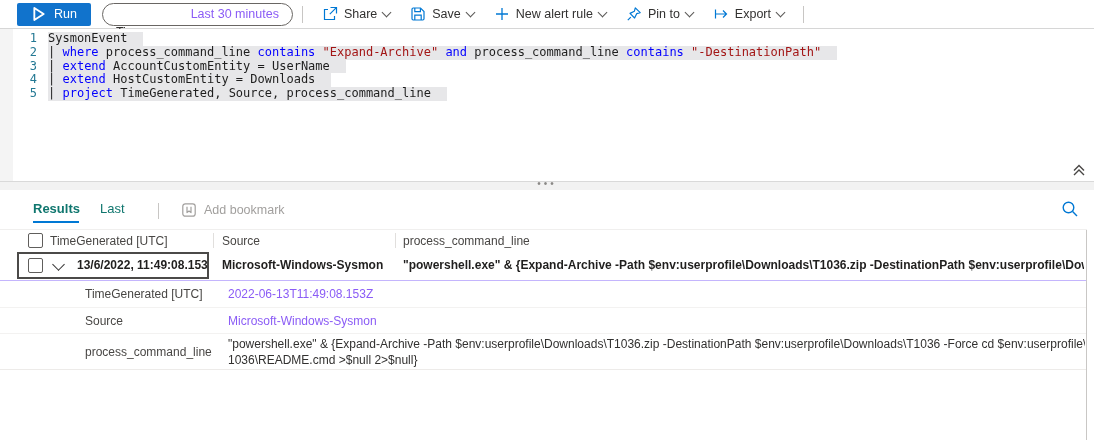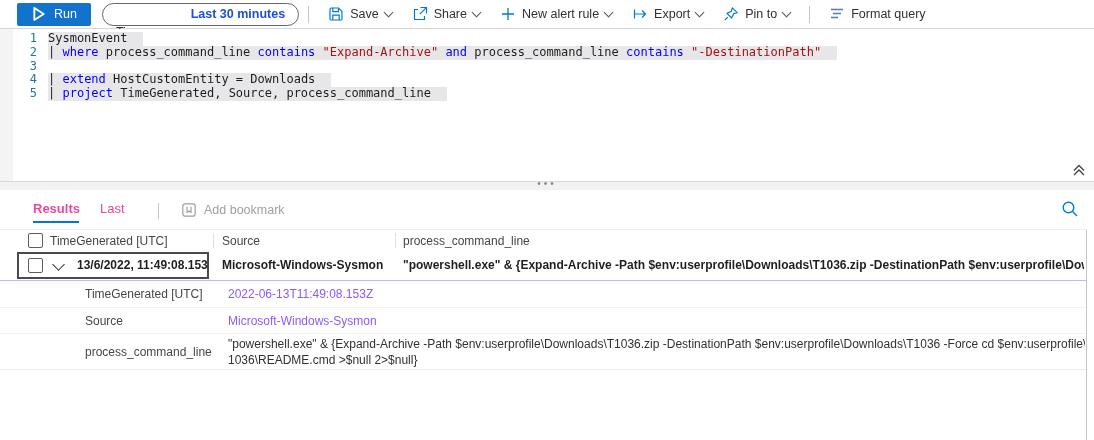--- a/index.html
+++ b/index.html
@@ -6,41 +6,41 @@
   body{
     position:relative;width:1094px;height:440px;background:#fff;overflow:hidden;
     font-family:"Liberation Sans",sans-serif;color:#323130;
     -webkit-font-smoothing:antialiased;
   }
   
   #toolbar{position:absolute;top:0;left:0;right:0;height:28px;display:flex;align-items:center;background:#fff;border-bottom:1px solid #d6d6d6;}
   .run-btn{margin-left:17px;height:23px;padding:0 14px;background:#1173cc;color:#fff;border:none;border-radius:2px;display:flex;align-items:center;gap:7px;font-size:12.5px;font-family:inherit;cursor:pointer;}
   .time-pill{margin-left:11px;height:21px;border:1px solid #696663;border-radius:12px;display:flex;align-items:center;padding:0 13px;gap:5px;font-size:12.5px;background:#fff;cursor:pointer;}
   .time-pill .tr-label{color:#323130;margin-top:36px;}
-  .time-pill .tr-value{color:#1d4ed8;font-weight:700;}
+  .time-pill .tr-value{color:#8b5cf6;font-weight:400;}
   .tb-sep{width:1px;height:17px;background:#c8c6c4;margin:0 9px;flex:none;}
   .tb-item{display:flex;align-items:center;gap:6px;font-size:12.5px;color:#323130;padding:0 10px;height:100%;cursor:pointer;background:none;border:none;font-family:inherit;}
   .chev{width:6px;height:6px;border-right:1.3px solid #5a5856;border-bottom:1.3px solid #5a5856;transform:rotate(45deg);margin-top:-3px;flex:none;}
   .icon16{width:16px;height:16px;flex:none;display:block;}
   
   #editor{position:absolute;top:29px;left:0;right:0;height:152px;background:#fff;}
   #gutter-bg{position:absolute;left:0;top:0;width:13px;height:100%;background:#f4f4f4;}
   #code-lines{position:absolute;top:3px;left:0;right:0;font-family:"DejaVu Sans Mono",monospace;font-size:12px;}
   .code-line{display:flex;height:13.8px;line-height:13.8px;white-space:pre;}
   .ln{width:37px;text-align:right;padding-right:11px;color:#237893;flex:none;}
   .lt{background:#e7e7e9;padding-right:16px;}
   .tok-p{color:#1e1e1e;}
   .tok-k{color:#0400ff;}
   .tok-s{color:#a31515;}
   
   #splitter{position:absolute;top:181px;left:0;right:0;height:8px;background:#f2f2f2;border-top:1px solid #d9d9d9;cursor:row-resize;}
   #splitter .dots{position:absolute;left:50%;top:-4px;transform:translateX(-50%);color:#8a8886;font-size:10px;letter-spacing:3px;}
   #collapse-btn{position:absolute;top:162px;right:6px;width:18px;height:18px;background:none;border:none;padding:0;cursor:pointer;}
   
-  .tab{position:absolute;top:201px;font-size:13px;color:#ec4899;background:none;border:none;padding:0;font-family:inherit;cursor:pointer;text-align:right;}
+  .tab{position:absolute;top:201px;font-size:13px;color:#0f766e;background:none;border:none;padding:0;font-family:inherit;cursor:pointer;text-align:right;}
   #tab-results{left:33px;font-weight:700;}
   #tab-underline{position:absolute;left:33px;top:221px;width:46px;height:2px;background:#0078d4;}
   #tab-chart{left:100px;}
   #tab-divider{position:absolute;left:158px;top:203px;width:1px;height:16px;background:#c8c6c4;}
   #add-bookmark{position:absolute;left:175px;top:201px;display:flex;align-items:center;gap:7px;font-size:12.5px;color:#a19f9d;background:none;border:none;font-family:inherit;cursor:default;}
   #search-btn{position:absolute;left:1060px;top:200px;width:20px;height:20px;background:none;border:none;padding:0;cursor:pointer;}
   
   #header-row{position:absolute;top:229px;left:0;right:7px;height:22px;border-top:1px solid #f0efee;border-bottom:1px solid #e3e1df;background:#fff;}
   .hdr-label{position:absolute;top:0;line-height:22px;font-size:12px;color:#484644;cursor:pointer;}
   .col-sep{position:absolute;top:3px;width:1px;height:15px;background:#e1dfdd;}
@@ -67,73 +67,65 @@
       </svg>
     <span>Run</span>
   </button>
   <div class="time-pill">
     <span class="tr-label">Time range :</span>
     <span class="tr-value">Last 30 minutes</span>
   </div>
   <div class="tb-sep"></div>
   <button class="tb-item">
     <svg class="icon16" viewBox="0 0 16 16">
+        <path d="M6 3.5 H2.5 V13.5 H12.5 V10" fill="none" stroke="#0078d4" stroke-width="1.2"></path>
+        <path d="M8.5 1.5 H14.5 V7.5 M14.3 1.7 L7.8 8.2" fill="none" stroke="#0078d4" stroke-width="1.2"></path>
+      </svg>
+    <span>Share</span>
+    <span class="chev"></span>
+  </button>
+  <button class="tb-item">
+    <svg class="icon16" viewBox="0 0 16 16">
         <path d="M2 3.2 C2 2.5 2.5 2 3.2 2 H10.5 L14 5.5 V12.8 C14 13.5 13.5 14 12.8 14 H3.2 C2.5 14 2 13.5 2 12.8 Z" fill="none" stroke="#0078d4" stroke-width="1.2"></path>
         <path d="M4.8 2 V5.6 H10.4 V2.2 M4.8 14 V9.2 H11.2 V14" fill="none" stroke="#0078d4" stroke-width="1.2"></path>
       </svg>
     <span>Save</span>
-    <span class="chev"></span>
-  </button>
-  <button class="tb-item">
-    <svg class="icon16" viewBox="0 0 16 16">
-        <path d="M6 3.5 H2.5 V13.5 H12.5 V10" fill="none" stroke="#0078d4" stroke-width="1.2"></path>
-        <path d="M8.5 1.5 H14.5 V7.5 M14.3 1.7 L7.8 8.2" fill="none" stroke="#0078d4" stroke-width="1.2"></path>
-      </svg>
-    <span>Share</span>
     <span class="chev"></span>
   </button>
   <button class="tb-item">
     <svg class="icon16" viewBox="0 0 16 16">
         <path d="M8 2 V14 M2 8 H14" stroke="#0078d4" stroke-width="1.3"></path>
       </svg>
     <span>New alert rule</span>
     <span class="chev"></span>
   </button>
   <button class="tb-item">
     <svg class="icon16" viewBox="0 0 16 16">
-        <path d="M2.5 3.5 V12.5 M2.5 8 H13.5 M10 4.5 L13.5 8 L10 11.5" fill="none" stroke="#0078d4" stroke-width="1.2"></path>
-      </svg>
-    <span>Export</span>
-    <span class="chev"></span>
-  </button>
-  <button class="tb-item">
-    <svg class="icon16" viewBox="0 0 16 16">
         <path d="M9.3 1.8 L14.2 6.7 L10.8 7.6 L8.6 12 L4 7.4 L8.4 5.2 Z" fill="none" stroke="#0078d4" stroke-width="1.2" stroke-linejoin="round"></path>
         <path d="M4.8 11.2 L1.8 14.2" fill="none" stroke="#0078d4" stroke-width="1.2"></path>
       </svg>
     <span>Pin to</span>
     <span class="chev"></span>
   </button>
-  <div class="tb-sep"></div>
   <button class="tb-item">
     <svg class="icon16" viewBox="0 0 16 16">
-        <path d="M2 3.5 H14" stroke="#5a82a8" stroke-width="1.6"></path>
-        <path d="M4 7.5 H12" stroke="#5a82a8" stroke-width="1.6"></path>
-        <path d="M2 11.5 H9" stroke="#5a82a8" stroke-width="1.6"></path>
+        <path d="M2.5 3.5 V12.5 M2.5 8 H13.5 M10 4.5 L13.5 8 L10 11.5" fill="none" stroke="#0078d4" stroke-width="1.2"></path>
       </svg>
-    <span>Format query</span>
+    <span>Export</span>
+    <span class="chev"></span>
   </button>
+  <div class="tb-sep"></div>
 </div>
 
 <div id="editor">
   <div id="gutter-bg"></div>
   <div id="code-lines">
       <div class="code-line"><span class="ln">1</span><span class="lt"><span class="tok-p">SysmonEvent</span></span></div>
       <div class="code-line"><span class="ln">2</span><span class="lt"><span class="tok-p">| </span><span class="tok-k">where</span><span class="tok-p"> process_command_line </span><span class="tok-k">contains</span><span class="tok-p"> </span><span class="tok-s">"Expand-Archive"</span><span class="tok-p"> </span><span class="tok-k">and</span><span class="tok-p"> process_command_line </span><span class="tok-k">contains</span><span class="tok-p"> </span><span class="tok-s">"-DestinationPath"</span></span></div>
-      <div class="code-line"><span class="ln">3</span></div>
+      <div class="code-line"><span class="ln">3</span><span class="lt"><span class="tok-p">| </span><span class="tok-k">extend</span><span class="tok-p"> AccountCustomEntity = UserName</span></span></div>
       <div class="code-line"><span class="ln">4</span><span class="lt"><span class="tok-p">| </span><span class="tok-k">extend</span><span class="tok-p"> HostCustomEntity = Downloads</span></span></div>
       <div class="code-line"><span class="ln">5</span><span class="lt"><span class="tok-p">| </span><span class="tok-k">project</span><span class="tok-p"> TimeGenerated, Source, process_command_line</span></span></div>
     </div>
 </div>
 
 <div id="splitter">
     <span class="dots">•••</span>
   </div>
 <button id="collapse-btn">
   <svg width="16" height="16" viewBox="0 0 16 16">

